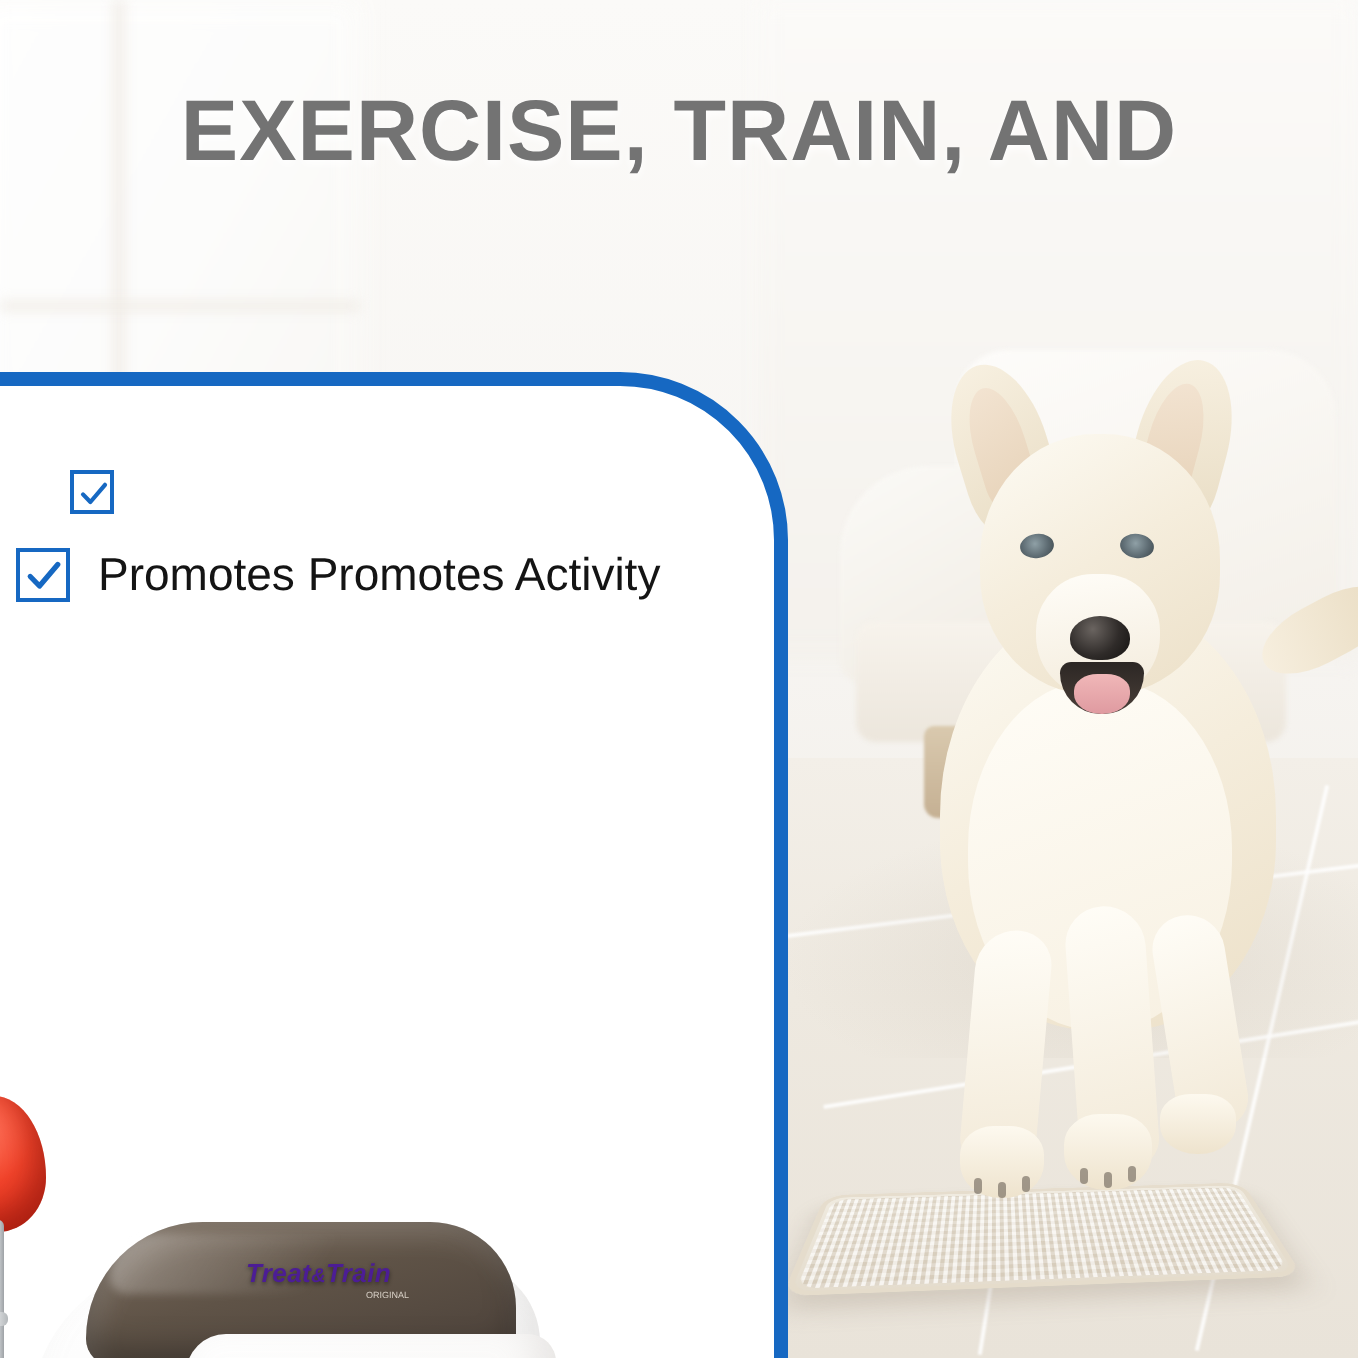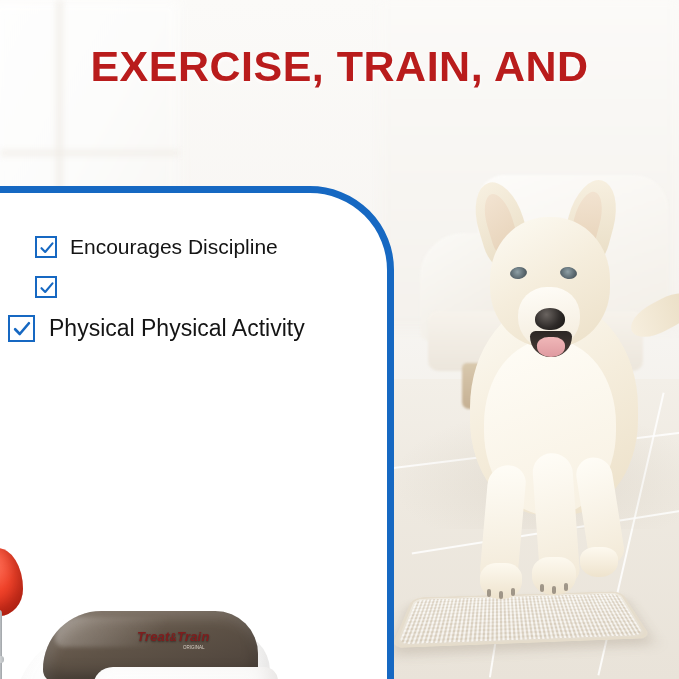--- a/index.html
+++ b/index.html
@@ -86,21 +86,21 @@
   .leg-fr{left:104px;top:258px;width:40px;height:132px;border-radius:20px 22px 16px 16px;transform:rotate(-4deg);}
   .leg-br{left:150px;top:262px;width:36px;height:108px;border-radius:18px 20px 16px 16px;transform:rotate(-9deg);}
   .paw{position:absolute;background:linear-gradient(180deg,#fdf9ef,#eee3cd);border-radius:40% 40% 48% 48%;}
   .paw-fl{left:48px;top:368px;width:42px;height:36px;}
   .paw-fr{left:100px;top:362px;width:44px;height:38px;}
   .paw-br{left:148px;top:352px;width:38px;height:30px;}
   .paw-nail{position:absolute;width:4px;height:8px;border-radius:2px;background:#5d534a;opacity:.55;}
 
   
   .title{position:absolute;left:0;right:0;top:38px;text-align:center;
-    color:#b91c1c;font-weight:bold;font-size:43px;letter-spacing:.5px;line-height:56px;
+    color:#737373;font-weight:bold;font-size:43px;letter-spacing:.5px;line-height:56px;
     text-shadow:0 2px 4px rgba(255,255,255,.9);}
   .title div{white-space:nowrap;}
 
   
   .panel{position:absolute;left:-64px;top:186px;width:458px;height:500px;
     background:#ffffff;border:7px solid #1668c2;
     border-radius:0 84px 0 0;box-sizing:border-box;}
   .panel-inner{position:absolute;left:0;top:0;width:100%;height:100%;overflow:hidden;}
 
   .checklist{position:absolute;left:92px;top:42px;width:330px;}
@@ -137,21 +137,21 @@
     background:linear-gradient(160deg,#ffffff,#f1efec);
     border-radius:20px 14px 18px 18px;
     box-shadow:inset -8px -10px 20px rgba(170,165,158,.25);}
   .hopper{position:absolute;left:38px;top:18px;width:215px;height:72px;
     background:linear-gradient(165deg,#7a6b5c 0%,#5f5347 45%,#4a4039 100%);
     border-radius:60px 44px 14px 14px;
     box-shadow:inset 0 -8px 16px rgba(0,0,0,.3), inset 4px 6px 14px rgba(255,255,255,.18);}
   .hopper-gloss{position:absolute;left:12px;top:6px;width:150px;height:30px;
     background:linear-gradient(120deg,rgba(255,255,255,.28),rgba(255,255,255,0) 70%);
     border-radius:50px 30px 20px 20px;filter:blur(2px);}
-  .brand{position:absolute;left:132px;top:36px;font-size:13px;font-weight:bold;color:#7f1d1d;
+  .brand{position:absolute;left:118px;top:36px;font-size:13px;font-weight:bold;color:#4c1d95;
     font-style:italic;letter-spacing:.2px;text-shadow:0 1px 2px rgba(0,0,0,.45);white-space:nowrap;}
   .brand .amp{font-size:10px;}
   .brand-sub{position:absolute;left:178px;top:52px;font-size:4.5px;color:#d8d0c6;white-space:nowrap;}
 </style>
 </head>
 <body>
 
 <div id="stage">
 
   <div class="photo-bg">
@@ -214,44 +214,36 @@
 
   <div class="title">
     <div>EXERCISE, TRAIN, AND</div>
   </div>
 
   <div class="panel">
     <div class="panel-inner">
 
       <div class="checklist">
 
-        <div class="check-row">
-          <span class="checkbox">
-            <svg width="16" height="16" viewBox="0 0 16 16" aria-hidden="true">
-              <path d="M2.5 8.2 L6.2 12 L13.5 3.4" fill="none" stroke="#1668c2" stroke-width="2.1" stroke-linecap="round" stroke-linejoin="round"></path>
-            </svg>
-          </span>
-          <span class="check-label">Encourages Discipline</span>
-        </div>
 
         <div class="check-row">
           <span class="checkbox">
             <svg width="16" height="16" viewBox="0 0 16 16" aria-hidden="true">
               <path d="M2.5 8.2 L6.2 12 L13.5 3.4" fill="none" stroke="#1668c2" stroke-width="2.1" stroke-linecap="round" stroke-linejoin="round"></path>
             </svg>
           </span>
         </div>
 
         <div class="check-row row-big">
           <span class="checkbox big">
             <svg width="20" height="20" viewBox="0 0 16 16" aria-hidden="true">
               <path d="M2.5 8.2 L6.2 12 L13.5 3.4" fill="none" stroke="#1668c2" stroke-width="2.1" stroke-linecap="round" stroke-linejoin="round"></path>
             </svg>
           </span>
-          <span class="check-label big">Physical Physical Activity</span>
+          <span class="check-label big">Promotes Promotes Activity</span>
         </div>
 
       </div>
 
 
       <div class="stick">
         <div class="ball"></div>
         <div class="pole"></div>
         <div class="pole-j" style="top:108px;"></div>
 

